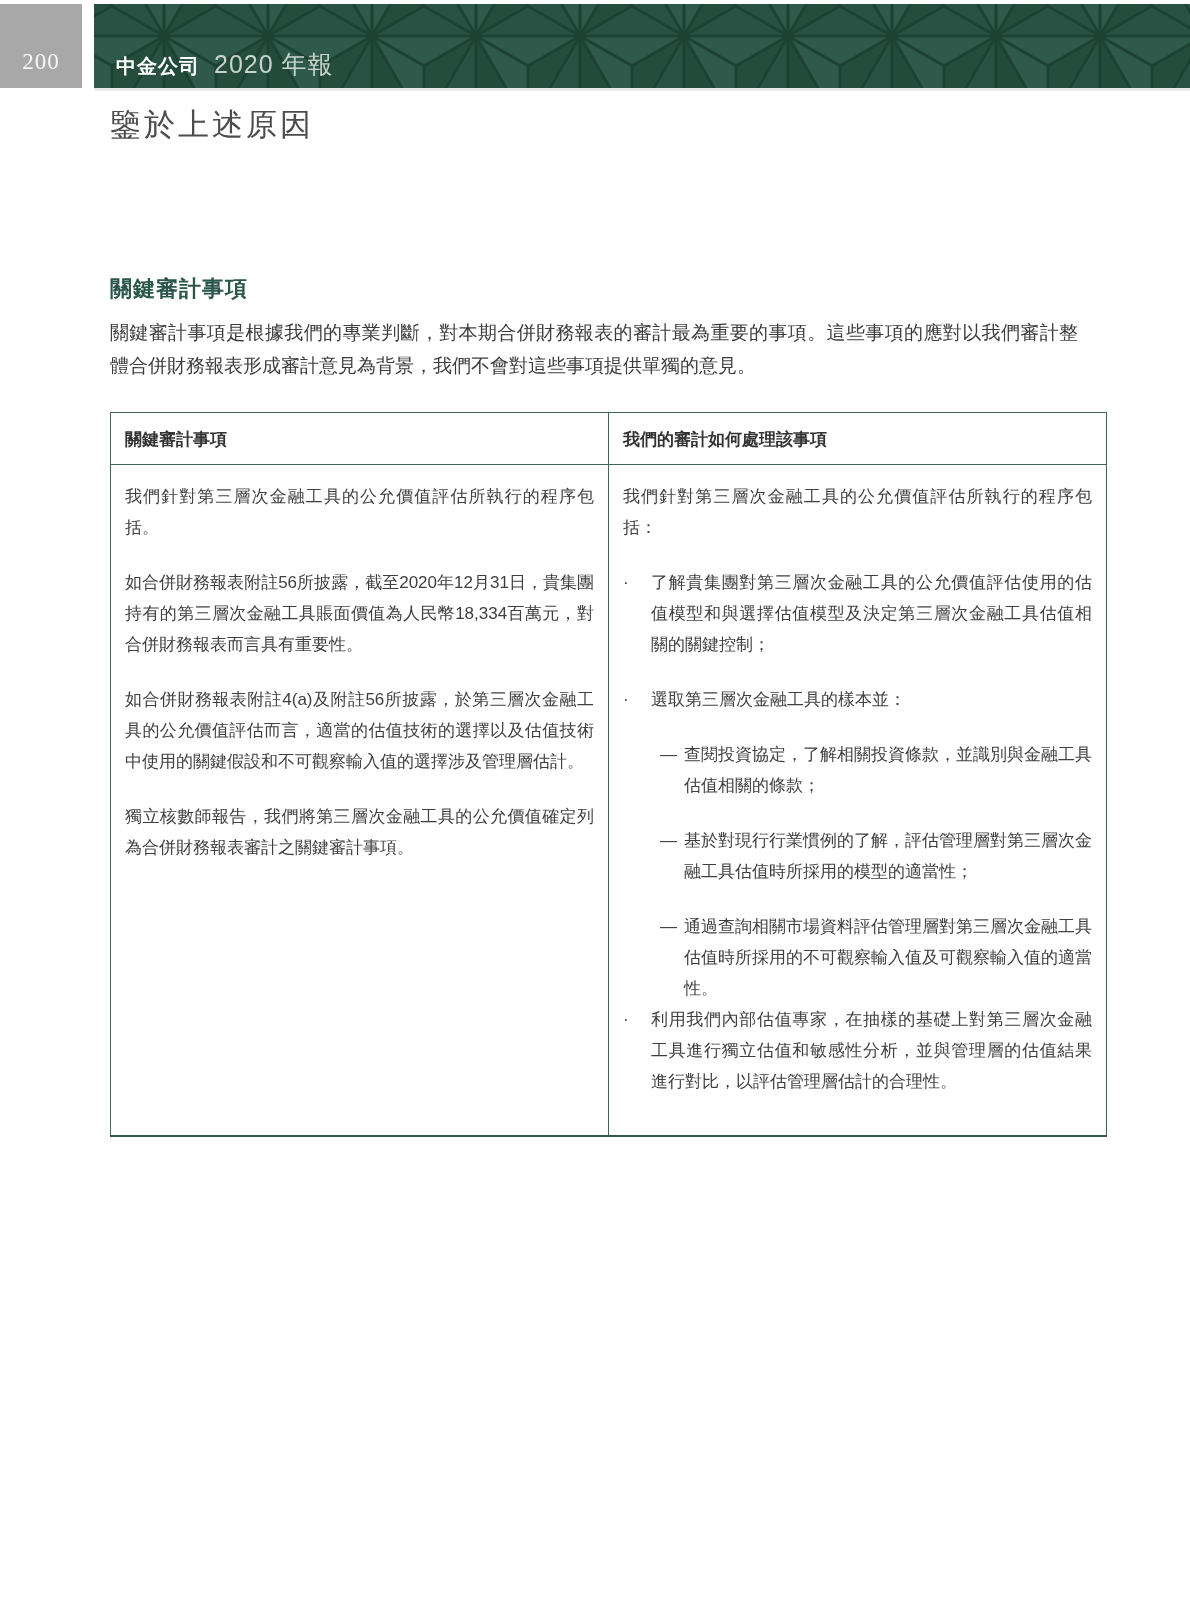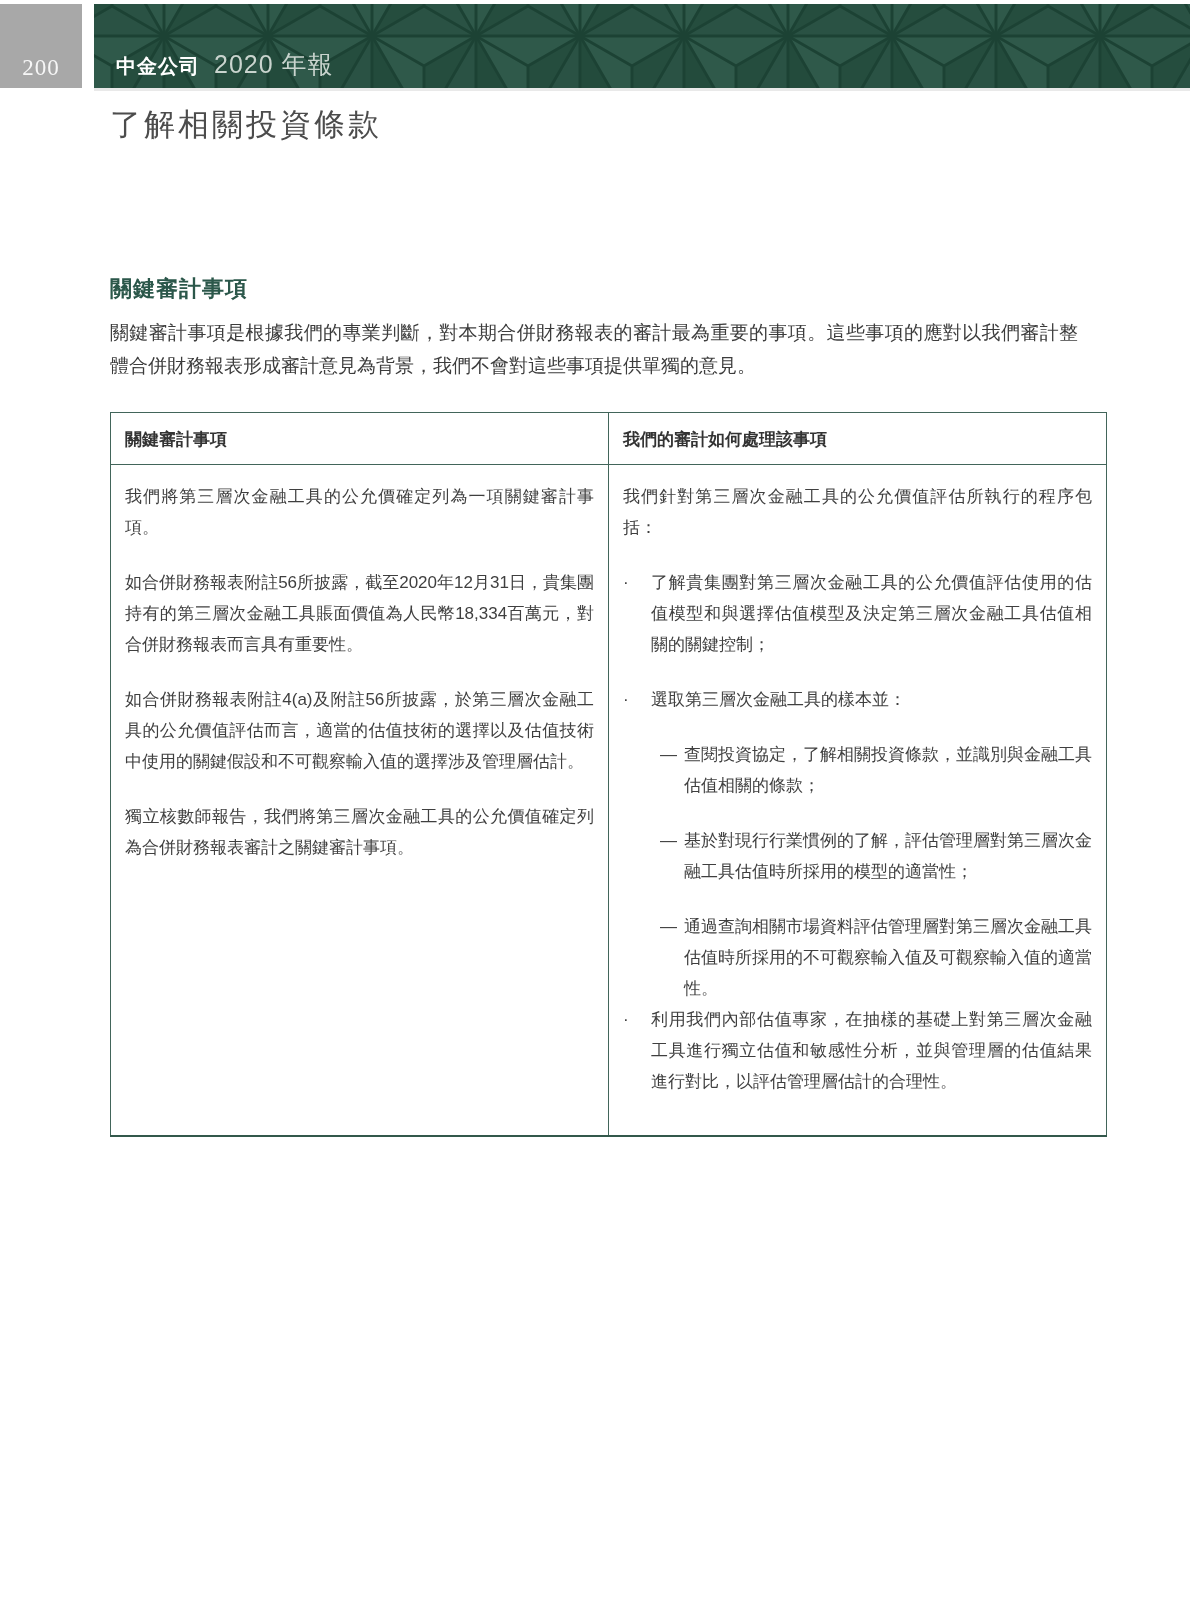--- a/index.html
+++ b/index.html
@@ -5,21 +5,21 @@
   html,body{margin:0;padding:0;}
   body{
     width:1190px;height:1615px;position:relative;background:#ffffff;
     font-family:"Liberation Sans","DejaVu Sans",sans-serif;
     color:#3c3c3c;overflow:hidden;
   }
   
   .page-num-box{
     position:absolute;left:0;top:4px;width:82px;height:84px;
     background:#a8a8a8;display:flex;justify-content:center;align-items:flex-end;
-    padding-bottom:7px;box-sizing:border-box;
+    padding-bottom:13px;box-sizing:border-box;
   }
   .page-num-box span{
     font-family:"Liberation Serif","DejaVu Serif",serif;
     font-size:23px;color:#f7f7f7;letter-spacing:1px;
   }
   .brand-band{
     position:absolute;left:94px;top:4px;right:0;height:84px;overflow:hidden;
     border-bottom:3px solid #e9e9e9;
   }
   .brand-band svg{position:absolute;left:0;top:0;}
@@ -104,35 +104,35 @@
       </pattern>
     </defs>
     <rect width="1100" height="84" fill="url(#asa)"></rect>
   </svg>
   <div class="band-text">
     <span class="band-company">中金公司</span>
     <span class="band-year">2020 年報</span>
   </div>
 </div>
 
-<div class="doc-title">了解相關投資條款</div>
+<div class="doc-title">鑒於上述原因</div>
 
 <div class="section-heading">關鍵審計事項</div>
 
 <div class="section-intro">關鍵審計事項是根據我們的專業判斷，對本期合併財務報表的審計最為重要的事項。這些事項的應對以我們審計整體合併財務報表形成審計意見為背景，我們不會對這些事項提供單獨的意見。</div>
 
 <table class="kam-table">
   <tbody>
       <tr>
     <th>關鍵審計事項</th>
     <th>我們的審計如何處理該事項</th>
   </tr>
   <tr>
     <td class="cell">
-      <p>我們將第三層次金融工具的公允價確定列為一項關鍵審計事項。</p>
+      <p>我們針對第三層次金融工具的公允價值評估所執行的程序包括。</p>
       <p>如合併財務報表附註56所披露，截至2020年12月31日，貴集團持有的第三層次金融工具賬面價值為人民幣18,334百萬元，對合併財務報表而言具有重要性。</p>
       <p>如合併財務報表附註4(a)及附註56所披露，於第三層次金融工具的公允價值評估而言，適當的估值技術的選擇以及估值技術中使用的關鍵假設和不可觀察輸入值的選擇涉及管理層估計。</p>
       <p>獨立核數師報告，我們將第三層次金融工具的公允價值確定列為合併財務報表審計之關鍵審計事項。</p>
     </td>
     <td class="cell">
       <p>我們針對第三層次金融工具的公允價值評估所執行的程序包括：</p>
 
       <div class="bullet">
         <span class="marker">·</span>
         <span class="btext">了解貴集團對第三層次金融工具的公允價值評估使用的估值模型和與選擇估值模型及決定第三層次金融工具估值相關的關鍵控制；</span>

